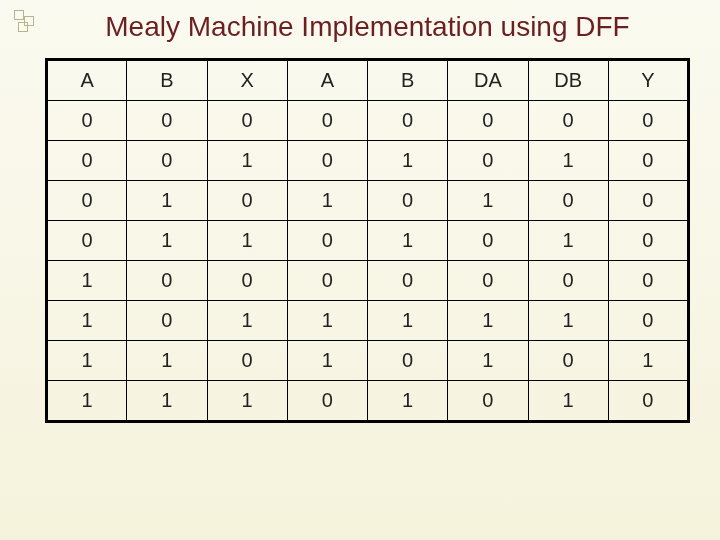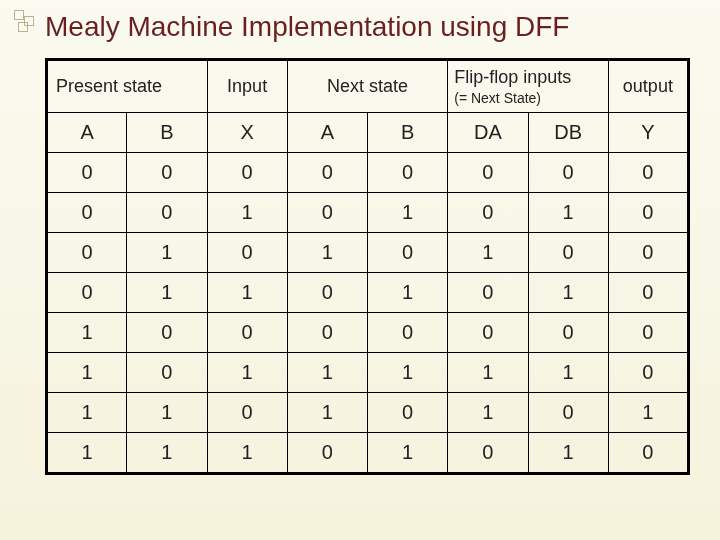--- a/index.html
+++ b/index.html
@@ -20,20 +20,21 @@
   .sq2 { width: 10px; height: 10px; left: 10px; top: 6px; }
   .sq3 { width: 10px; height: 10px; left: 4px; top: 12px; }
 
   h1.title {
     font-size: 28px;
     font-weight: 400;
     color: #6b1f1f;
     line-height: 1.2;
     margin: 0 0 14px 0;
     text-shadow: 0 1px 1px rgba(255,255,255,.6);
+    text-align: center;
   }
 
   table {
     width: 100%;
     border-collapse: collapse;
     table-layout: fixed;
     border: 3px solid #000;
     background: rgba(255,255,255,0);
   }
   th, td {
@@ -60,30 +61,20 @@
 <div class="deco-squares">
   <div class="sq sq1"></div>
     <div class="sq sq2"></div>
     <div class="sq sq3"></div>
 </div>
 
 <h1 class="title">Mealy Machine Implementation using DFF</h1>
 
 <table>
   <thead>
-    <tr class="groups">
-      <th colspan="2" class="noborder-top" style="text-align:left; padding-left:8px;">Present state</th>
-      <th class="noborder-top">Input</th>
-      <th colspan="2" class="noborder-top">Next state</th>
-      <th colspan="2" class="noborder-top" style="text-align:left; padding-left:6px;">
-        <span>Flip-flop inputs</span>
-        <span class="sub">(= Next State)</span>
-      </th>
-      <th class="noborder-top">output</th>
-    </tr>
     <tr class="cols">
       <th>A</th>
       <th>B</th>
       <th>X</th>
       <th>A</th>
       <th>B</th>
       <th>DA</th>
       <th>DB</th>
       <th>Y</th>
     </tr>

